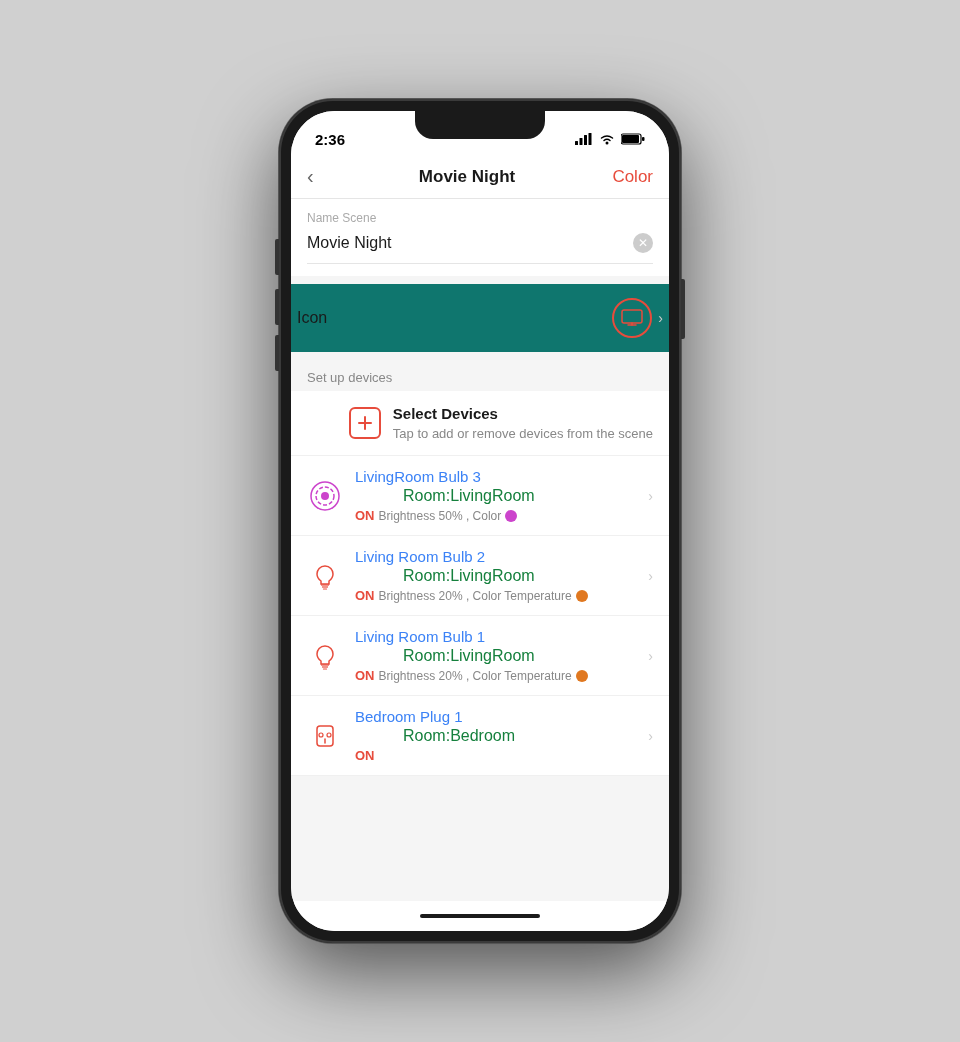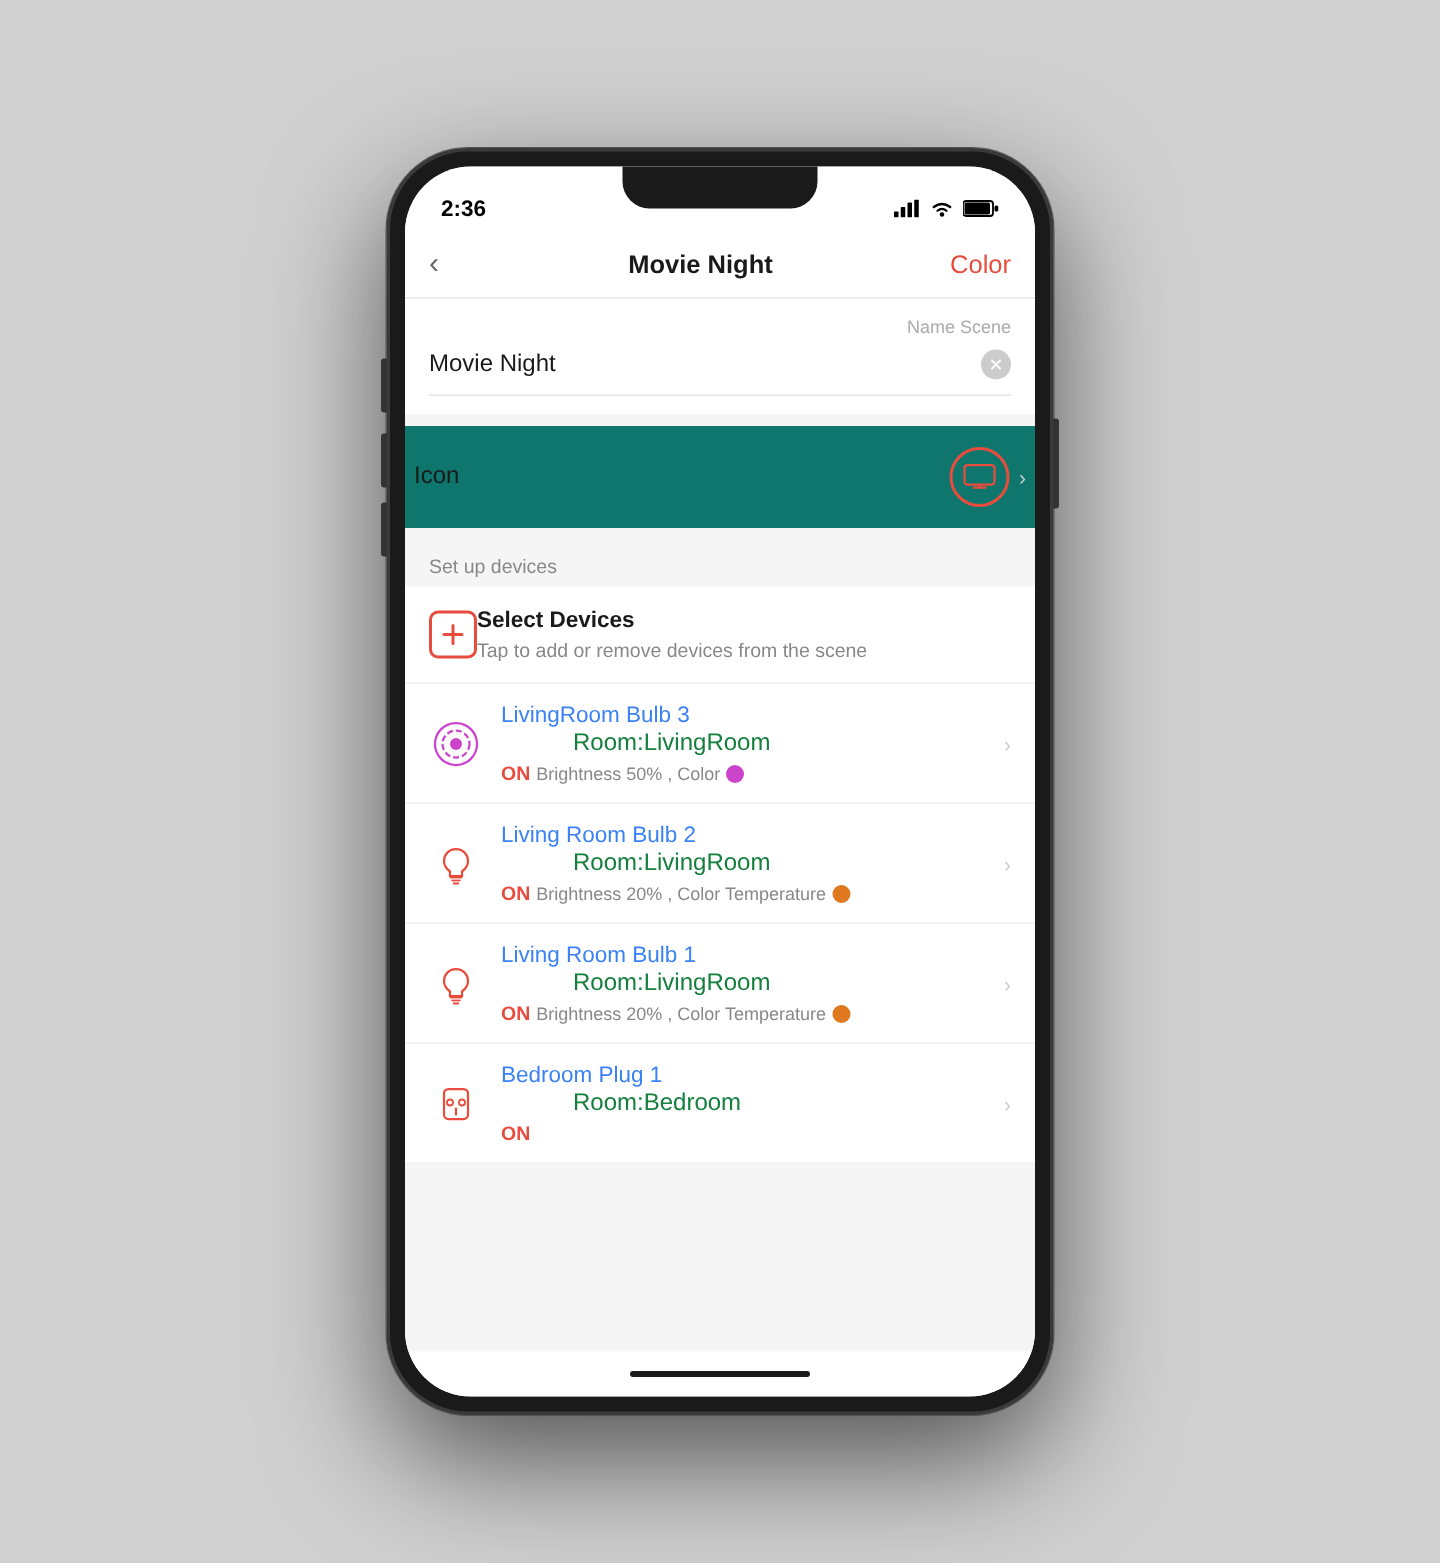--- a/index.html
+++ b/index.html
@@ -6,21 +6,21 @@
     body {
       background: #d0d0d0;
       display: flex;
       justify-content: center;
       align-items: center;
       min-height: 100vh;
       font-family: -apple-system, BlinkMacSystemFont, 'Helvetica Neue', sans-serif;
     }
 
     .phone-outer {
-      width: 444px;
+      width: 402px;
       height: 844px;
       background: #1a1a1a;
       border-radius: 54px;
       padding: 12px;
       box-shadow:
         0 0 0 1px #555,
         0 30px 80px rgba(0,0,0,0.6),
         inset 0 0 0 2px #3a3a3a;
       position: relative;
     }
@@ -127,21 +127,20 @@
       flex: 1;
       overflow-y: auto;
       background: #f5f5f5;
     }
 
     
     .name-section {
       background: #fff;
       padding: 12px 16px;
       margin-bottom: 8px;
-      text-align: right;
     }
     .field-label {
       font-size: 12px;
       color: #aaa;
       margin-bottom: 8px;
     }
     .field-row {
       display: flex;
       align-items: center;
       justify-content: space-between;
@@ -207,22 +206,24 @@
       padding: 10px 16px 6px;
       background: #f5f5f5;
     }
 
     
     .select-devices-row {
       background: #fff;
       padding: 14px 16px;
       display: flex;
       align-items: flex-start;
+      gap: 12px;
       border-bottom: 1px solid #f0f0f0;
       cursor: pointer;
+      justify-content: flex-end;
     }
     .add-icon {
       width: 32px;
       height: 32px;
       border: 2px solid #e74c3c;
       border-radius: 6px;
       display: flex;
       align-items: center;
       justify-content: center;
       color: #e74c3c;

